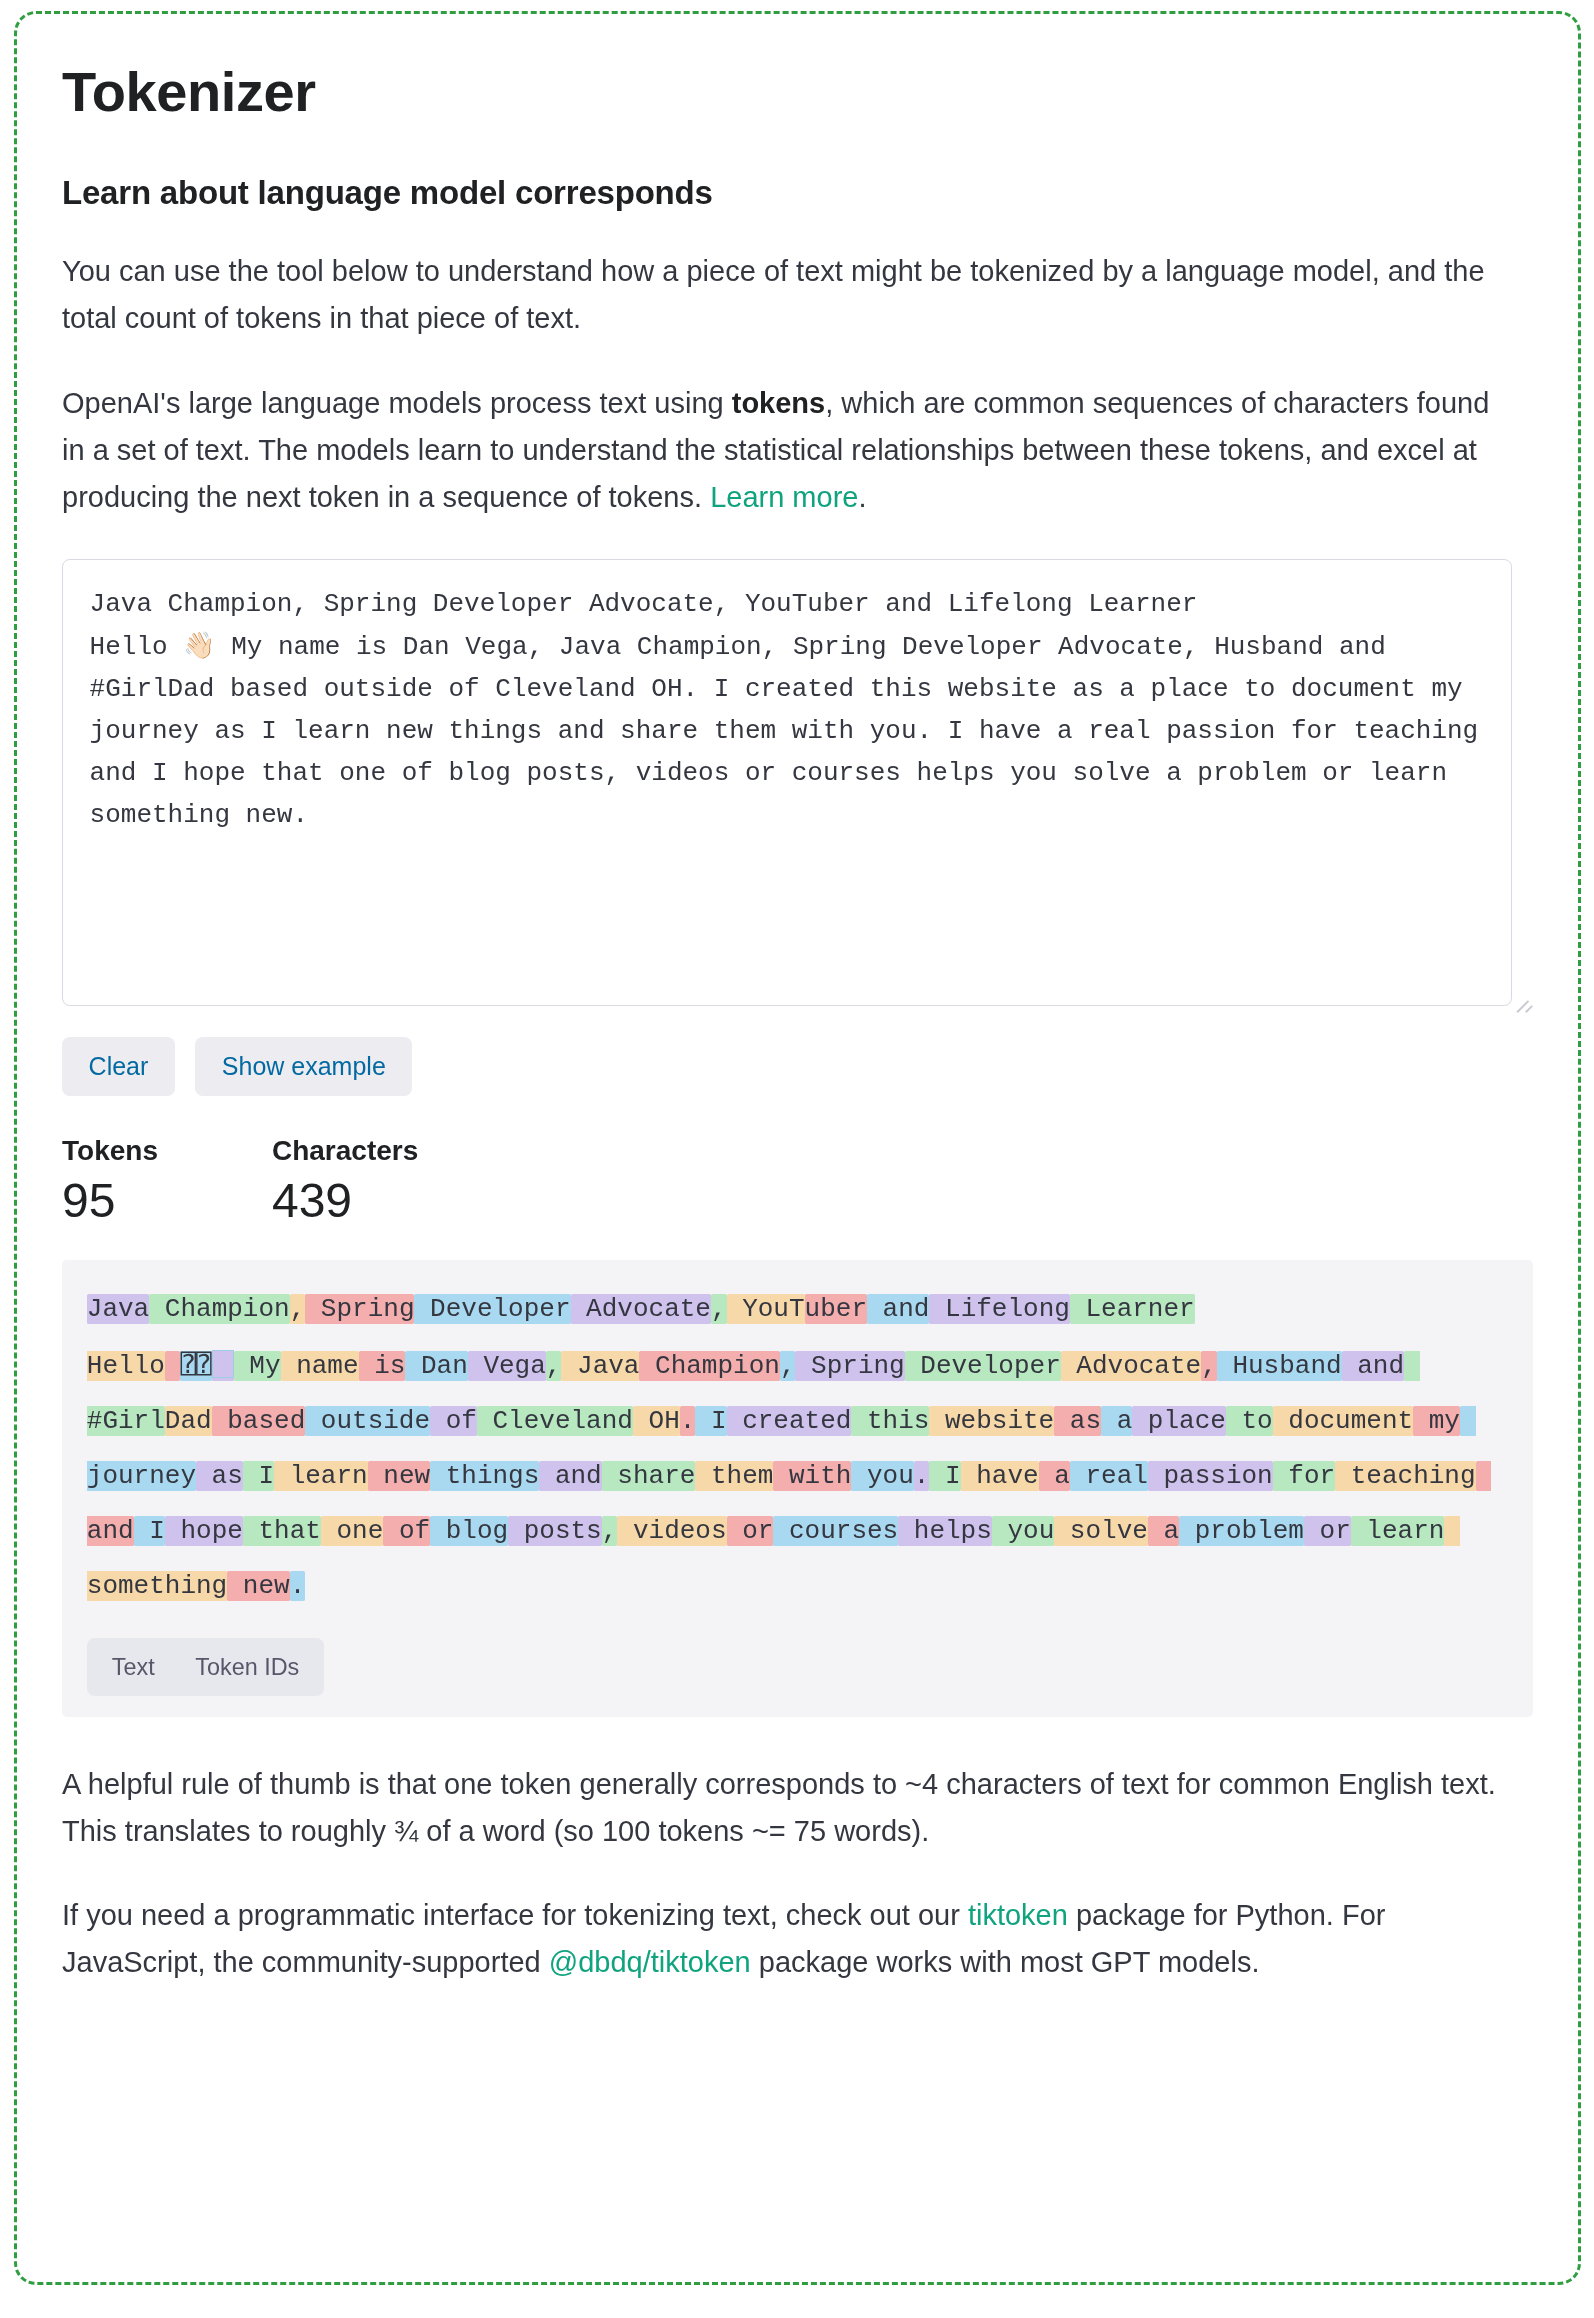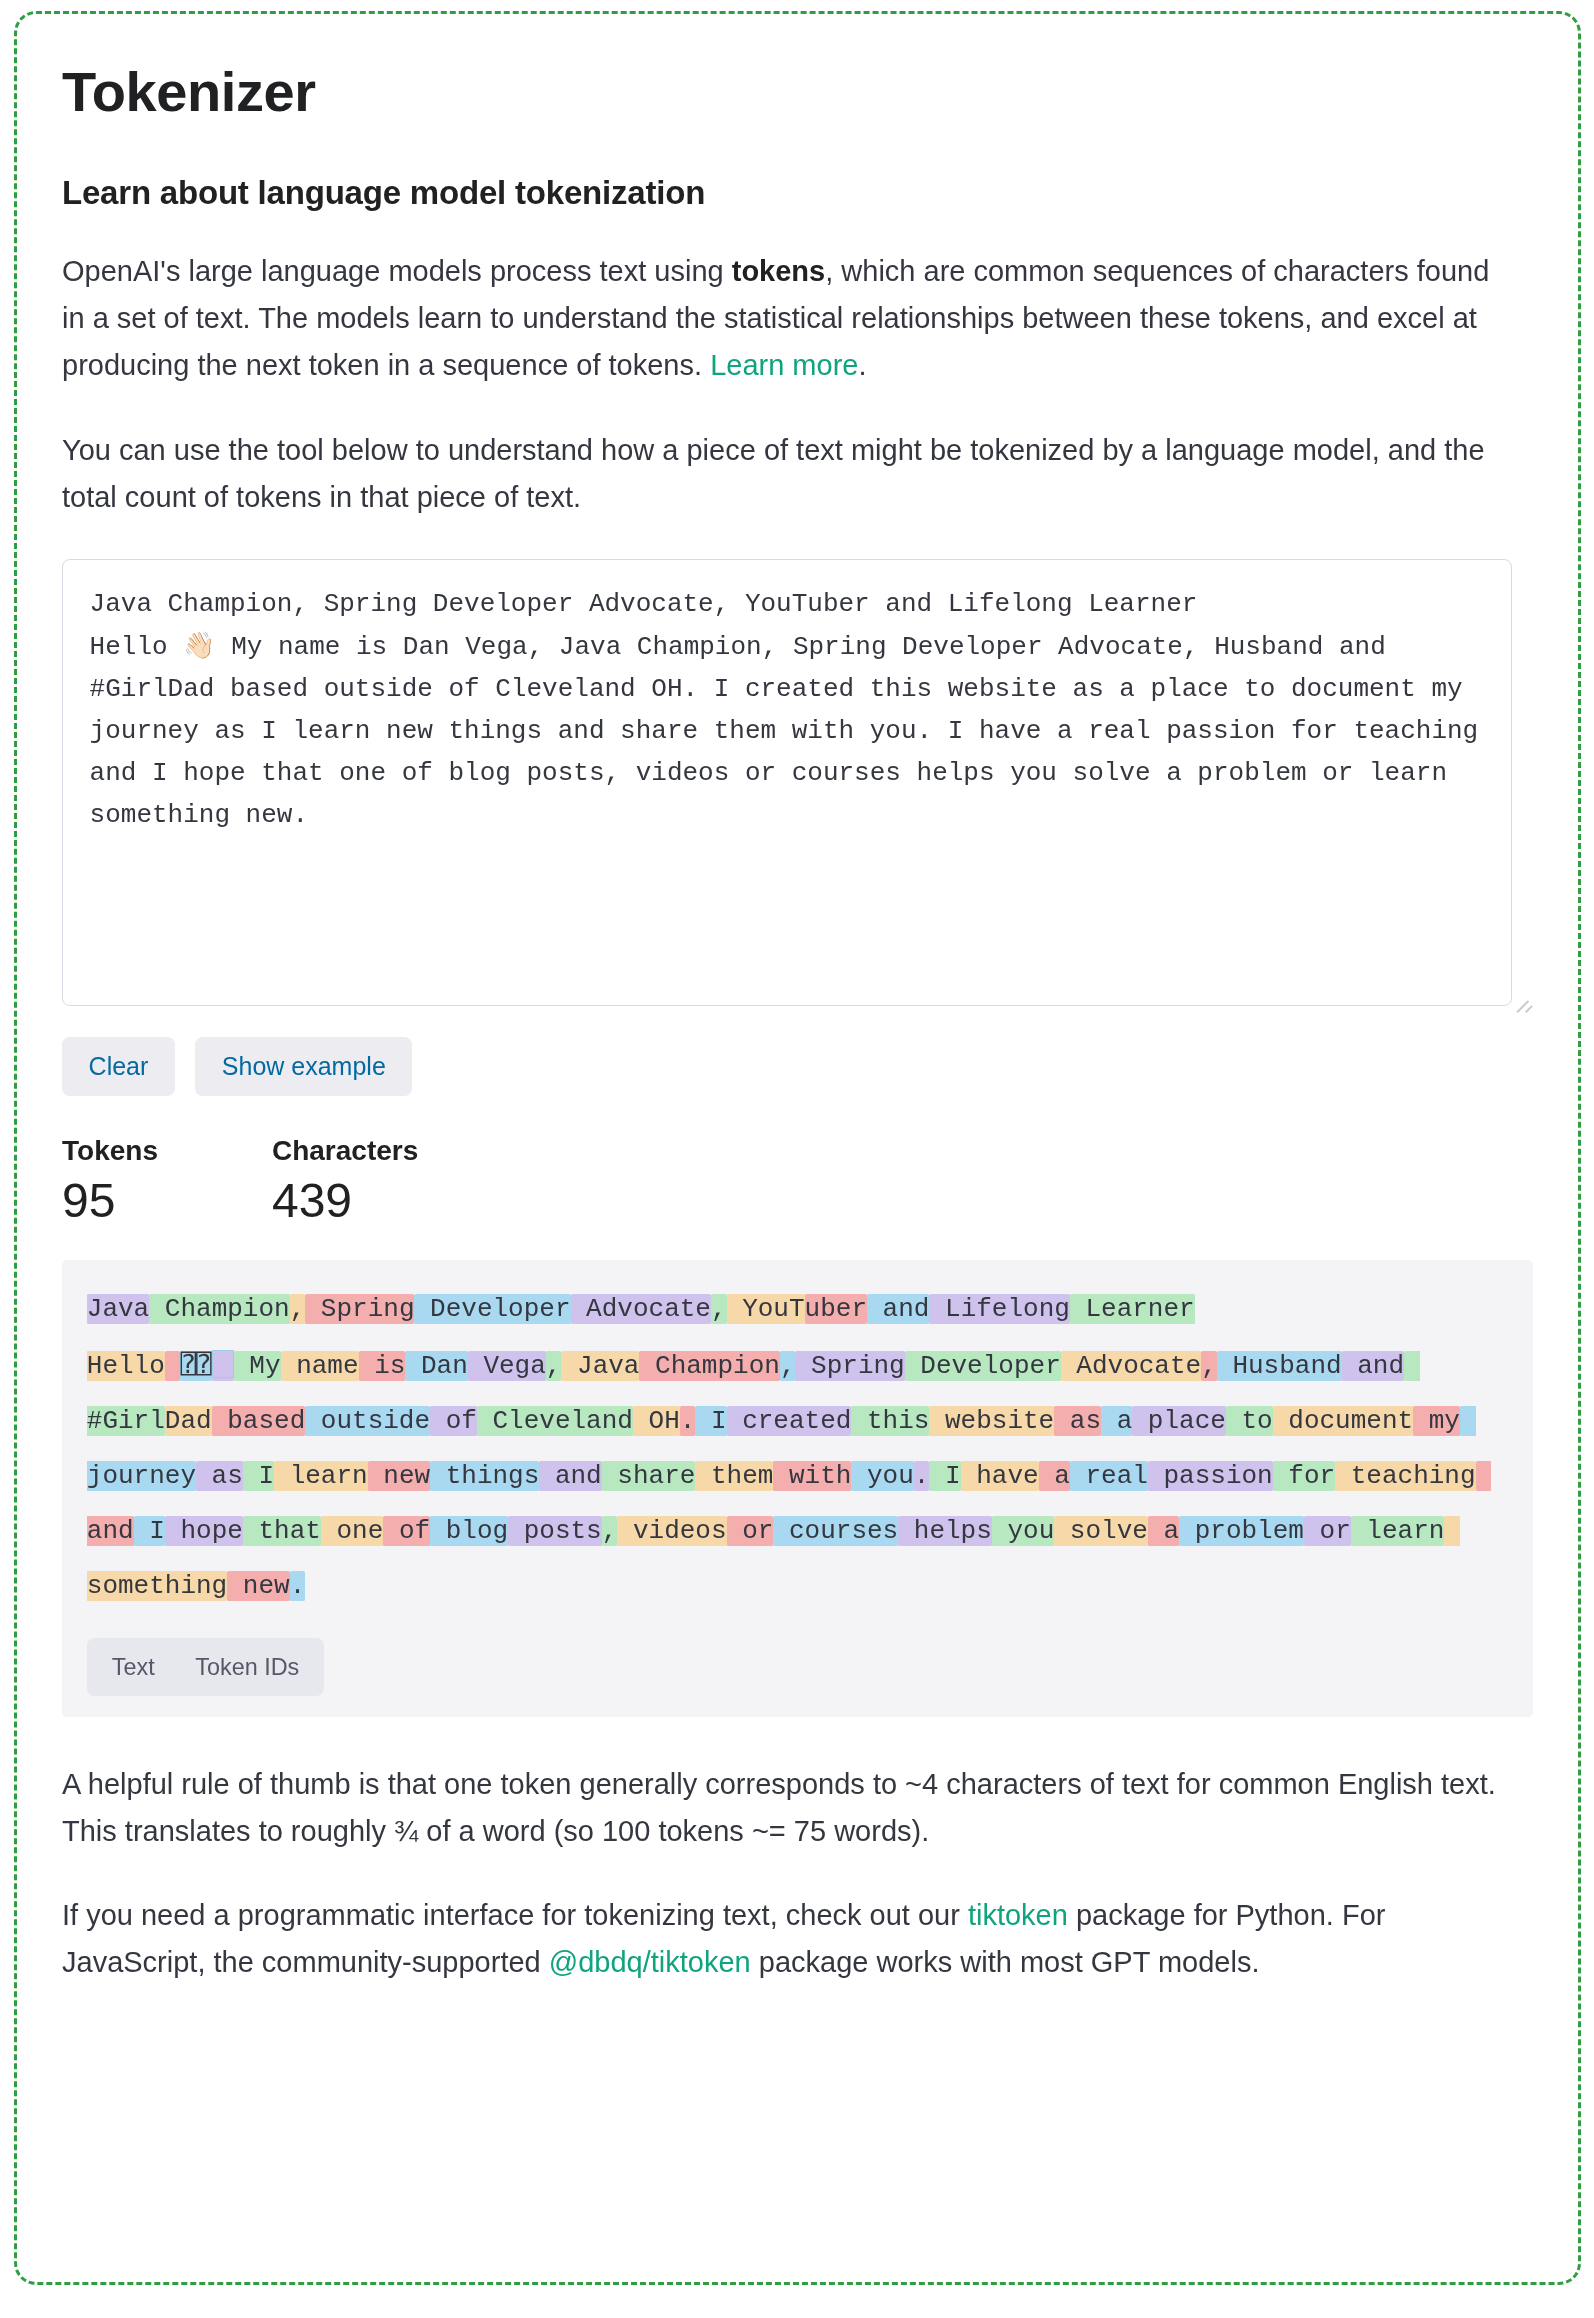--- a/index.html
+++ b/index.html
@@ -163,25 +163,25 @@
 
   p.footer-p { font-size: 29px; line-height:1.62; color:#353740; margin: 16px 0 38px 0; max-width: 1446px; }
 </style>
 </head>
 <body>
 
 <div class="page-frame">
 
   <h1 class="title">Tokenizer</h1>
 
-  <h2 class="subtitle">Learn about language model tokenization</h2>
+  <h2 class="subtitle">Learn about language model corresponds</h2>
+
+  <p class="body">You can use the tool below to understand how a piece of text might be tokenized by a language model, and the total count of tokens in that piece of text.</p>
 
   <p class="body"><span>OpenAI's large language models process text using </span><strong>tokens</strong><span>, which are common sequences of characters found in a set of text. The models learn to understand the statistical relationships between these tokens, and excel at producing the next token in a sequence of tokens. </span><a class="link" href="#">Learn more</a><span>.</span></p>
-
-  <p class="body">You can use the tool below to understand how a piece of text might be tokenized by a language model, and the total count of tokens in that piece of text.</p>
 
 
   <div class="ta-wrap">
     <div class="textarea" id="ta">Java Champion, Spring Developer Advocate, YouTuber and Lifelong Learner
 Hello 👋🏻 My name is Dan Vega, Java Champion, Spring Developer Advocate, Husband and #GirlDad based outside of Cleveland OH. I created this website as a place to document my journey as I learn new things and share them with you. I have a real passion for teaching and I hope that one of blog posts, videos or courses helps you solve a problem or learn something new.</div>
     <div class="resize-grip"></div>
   </div>
 
   <div class="btn-row">
     <button class="btn">Clear</button>

